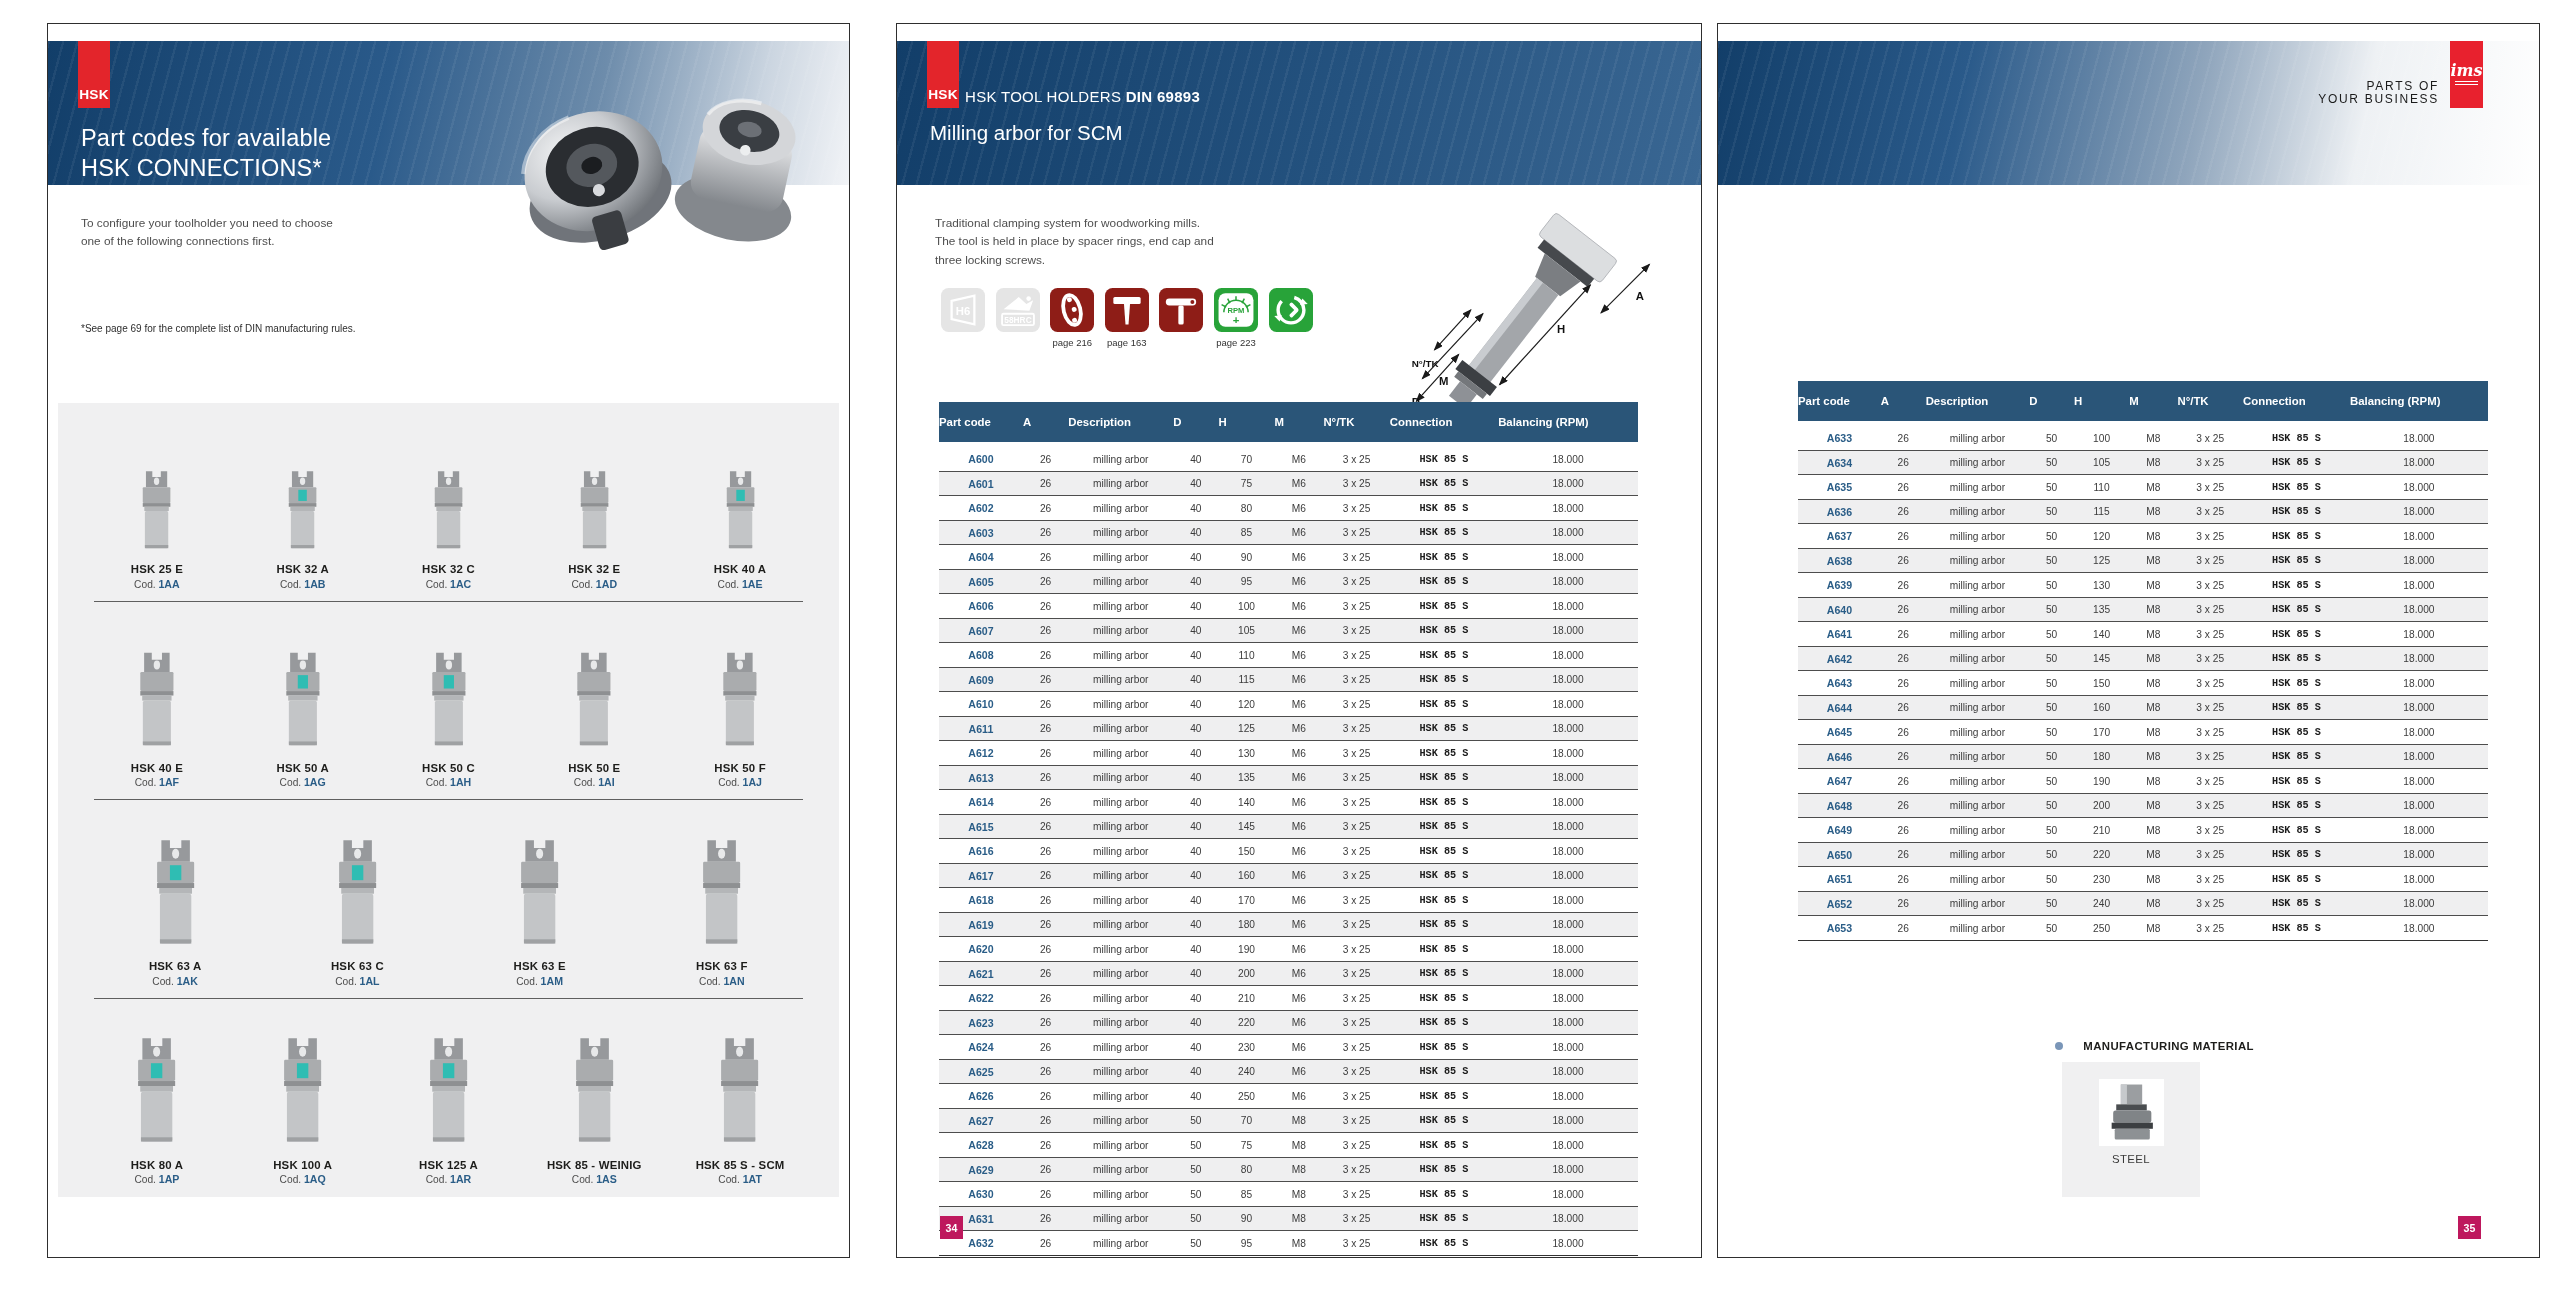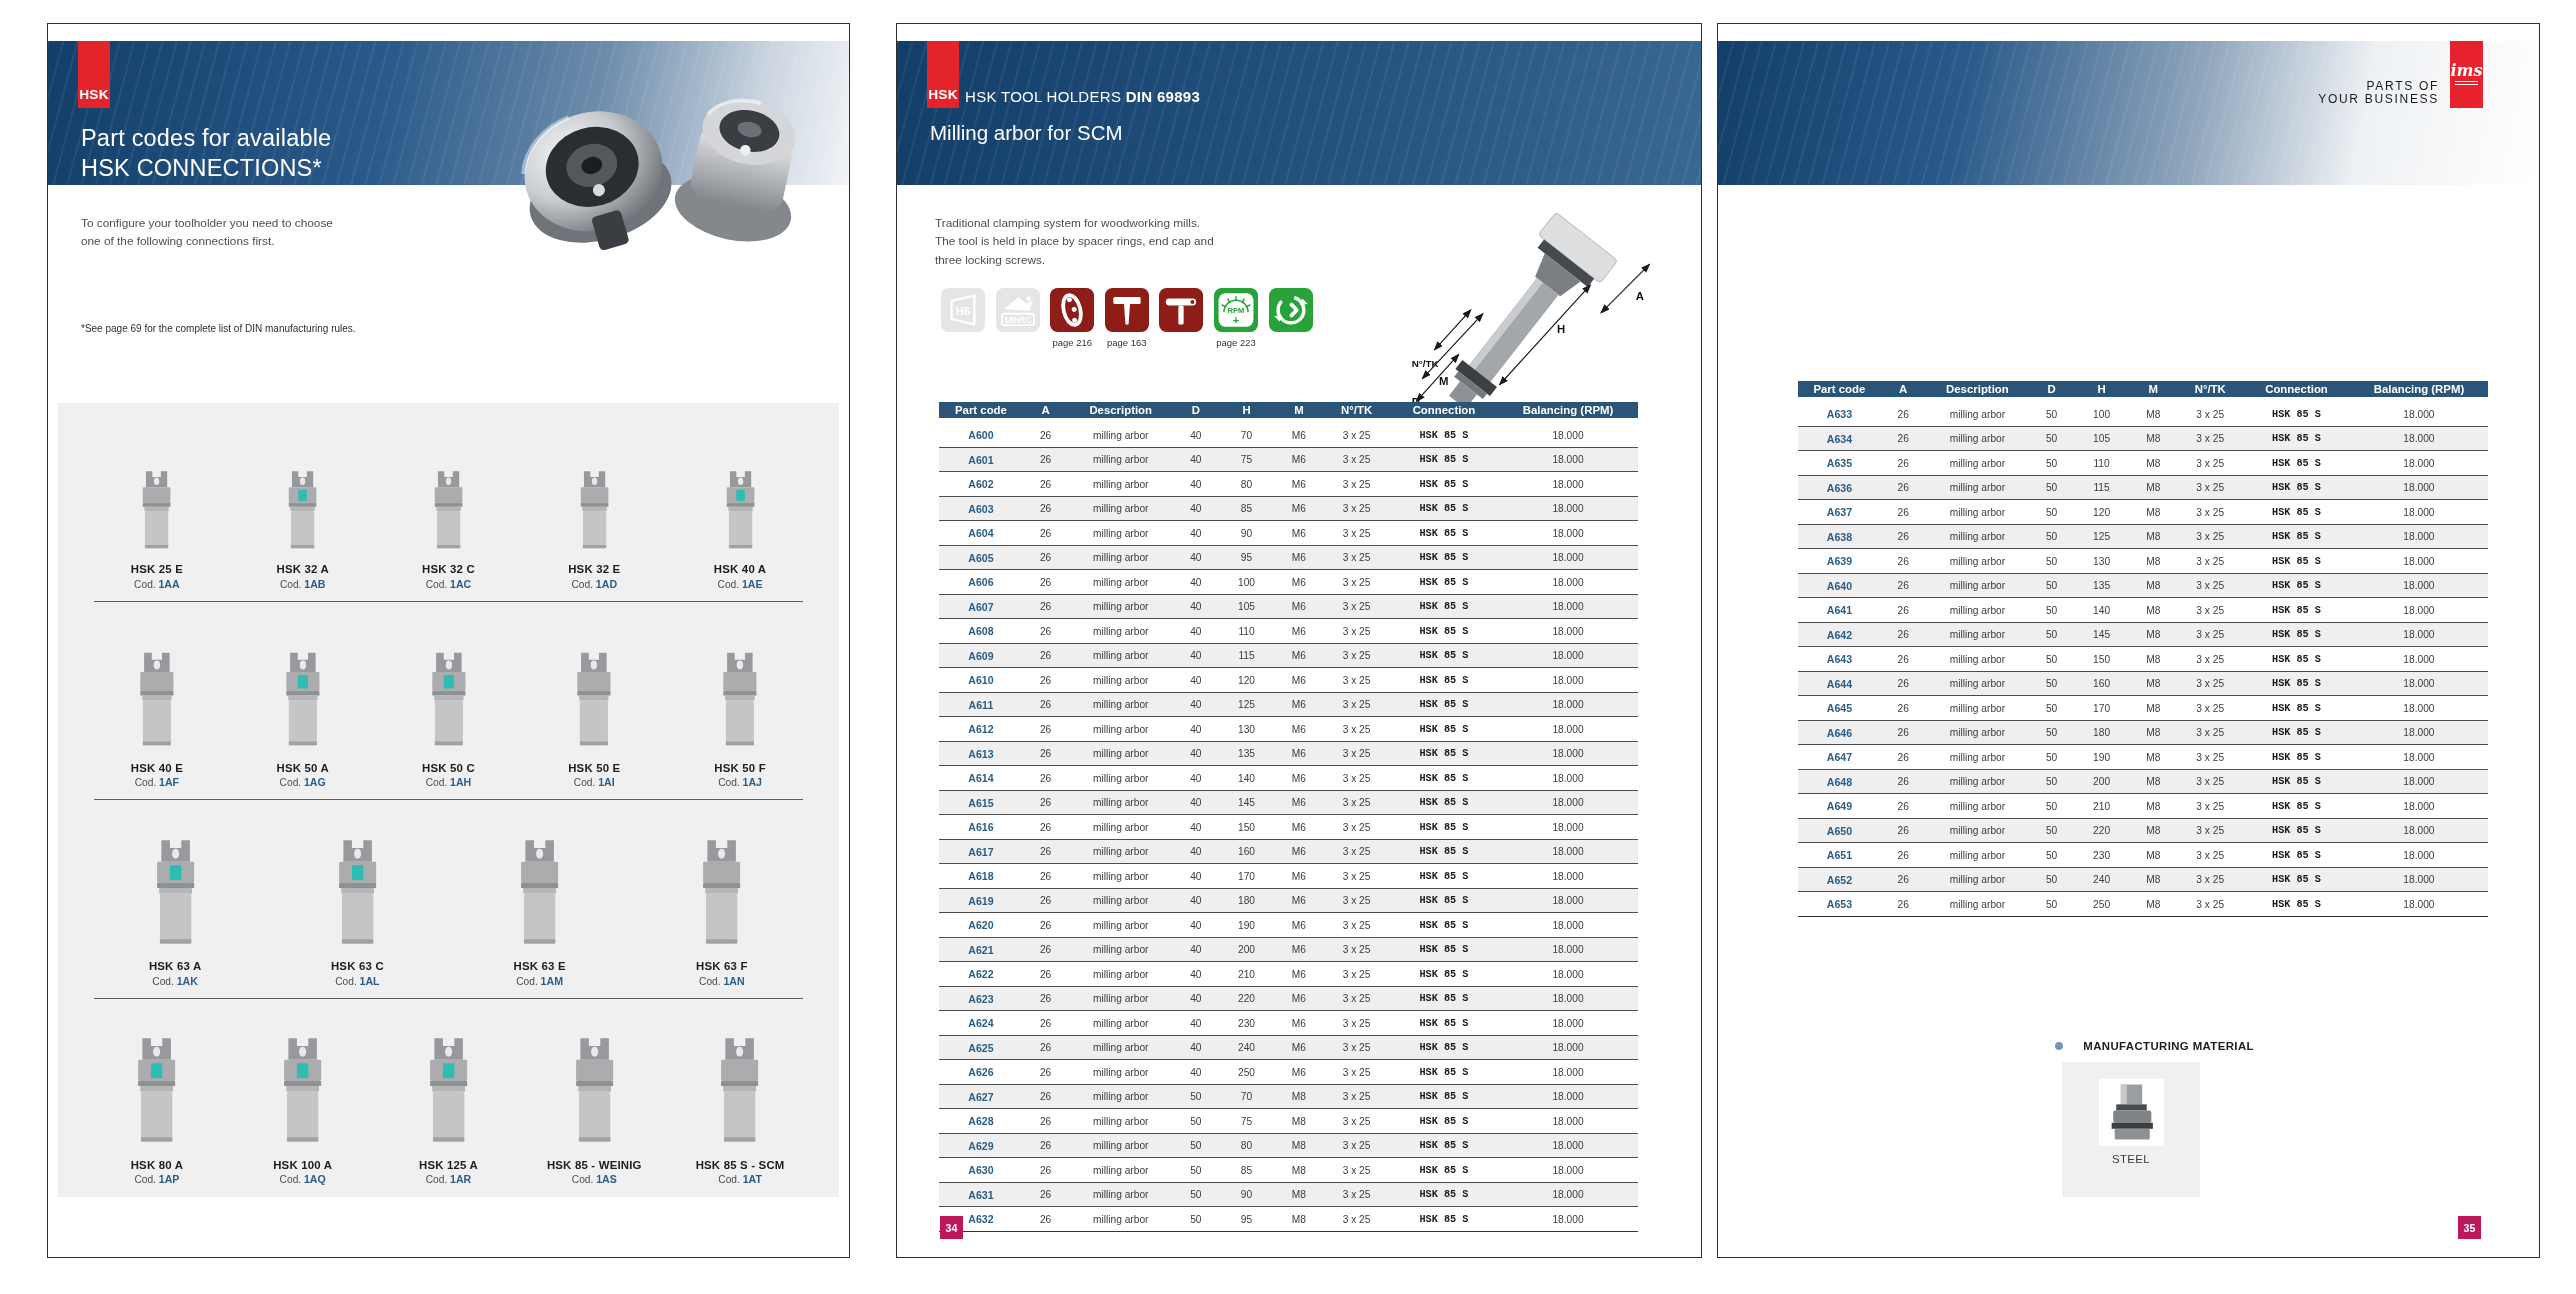--- a/index.html
+++ b/index.html
@@ -56,21 +56,21 @@
   .tile-green{background:#28a339;}
   .icon-label{margin-top:4.6px;font-size:9.5px;color:#333;height:11.4px;white-space:nowrap;}
 
   .diagram{position:absolute;left:513px;top:170px;width:273px;height:221px;}
 
   
   .ptable{position:absolute;}
   #mid-table{left:42px;top:378px;width:699px;}
   #right-table{left:80px;top:357px;width:690px;}
   .t-header{display:grid;grid-template-columns:12% 6.5% 15% 6.5% 8% 7% 9.5% 15.5% 20%;
-     background:#2a5578;color:#fff;height:16px;align-items:center;text-align:center;
+     background:#2a5578;color:#fff;height:40px;align-items:center;
      font-weight:bold;font-size:11.4px;margin-bottom:5.3px;}
   .t-body{border-bottom:1.5px solid #333;}
   .t-row{display:grid;grid-template-columns:12% 6.5% 15% 6.5% 8% 7% 9.5% 15.5% 20%;
      height:23.5px;align-items:center;text-align:center;font-size:10.2px;color:#3c3c3c;border-top:0.8px solid #4d4d4d;}
   .t-row:first-child{border-top:none;}
   .t-row:nth-child(even){background:#efeff0;}
   .t-row .pc{color:#2a5d87;font-weight:bold;font-size:10.6px;}
   .t-row .conn{font-weight:bold;color:#1c1c1c;font-family:Liberation Mono, monospace;}
 
   .page-num{position:absolute;width:23px;height:23px;background:#be185d;color:#fff;

